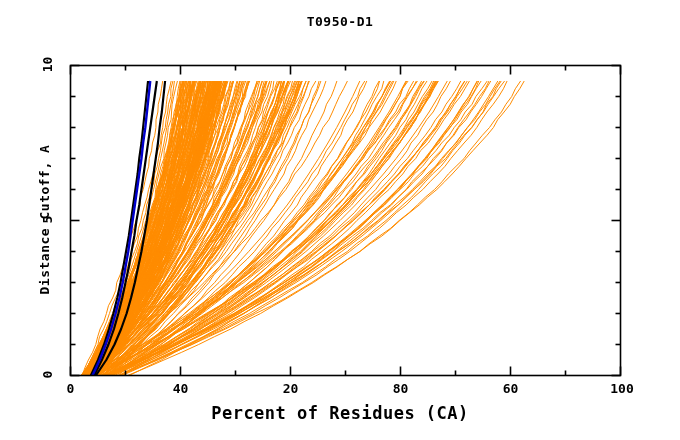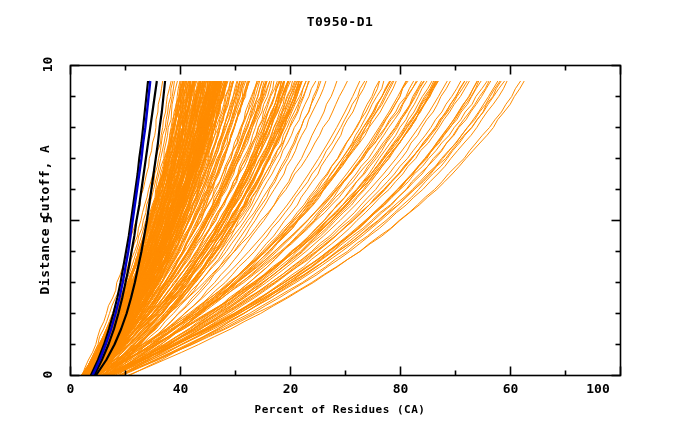--- a/index.html
+++ b/index.html
@@ -12,21 +12,21 @@
   }
   #chart-root{position:absolute;left:0;top:0;width:680px;height:440px;}
   .title{
     position:absolute;left:0;top:14px;width:680px;
     text-align:center;
     font-size:13px;font-weight:bold;color:#000;
     letter-spacing:0.5px;
   }
   .xlabel{
     position:absolute;left:0;top:403px;width:680px;
-    text-align:center;font-size:11px;font-weight:bold;color:#000;
+    text-align:center;font-size:17px;font-weight:bold;color:#000;
     letter-spacing:0.5px;
   }
   .ylabel{
     position:absolute;
     left:-86px;top:212px;
     width:260px;
     text-align:center;
     transform:rotate(-90deg);
     transform-origin:center center;
     font-size:13px;font-weight:bold;color:#000;
@@ -388,19 +388,19 @@
         <line x1="620.5" y1="65.5" x2="611.5" y2="65.5"></line>
       </g>
     </svg>
 
   <div id="tick-layer">
       <div class="xtick-label" style="left: 70.5px;">0</div>
       <div class="xtick-label" style="left: 180.5px;">40</div>
       <div class="xtick-label" style="left: 290.5px;">20</div>
       <div class="xtick-label" style="left: 400.5px;">80</div>
       <div class="xtick-label" style="left: 510.5px;">60</div>
-      <div class="xtick-label" style="left: 598px;">100</div>
+      <div class="xtick-label" style="left: 622px;">100</div>
       <div class="ytick-label" style="top: 375.5px;">0</div>
       <div class="ytick-label" style="top: 220.5px;">5</div>
       <div class="ytick-label" style="top: 65.5px;">10</div>
     </div>
 
 </div>
 
 </body></html>

